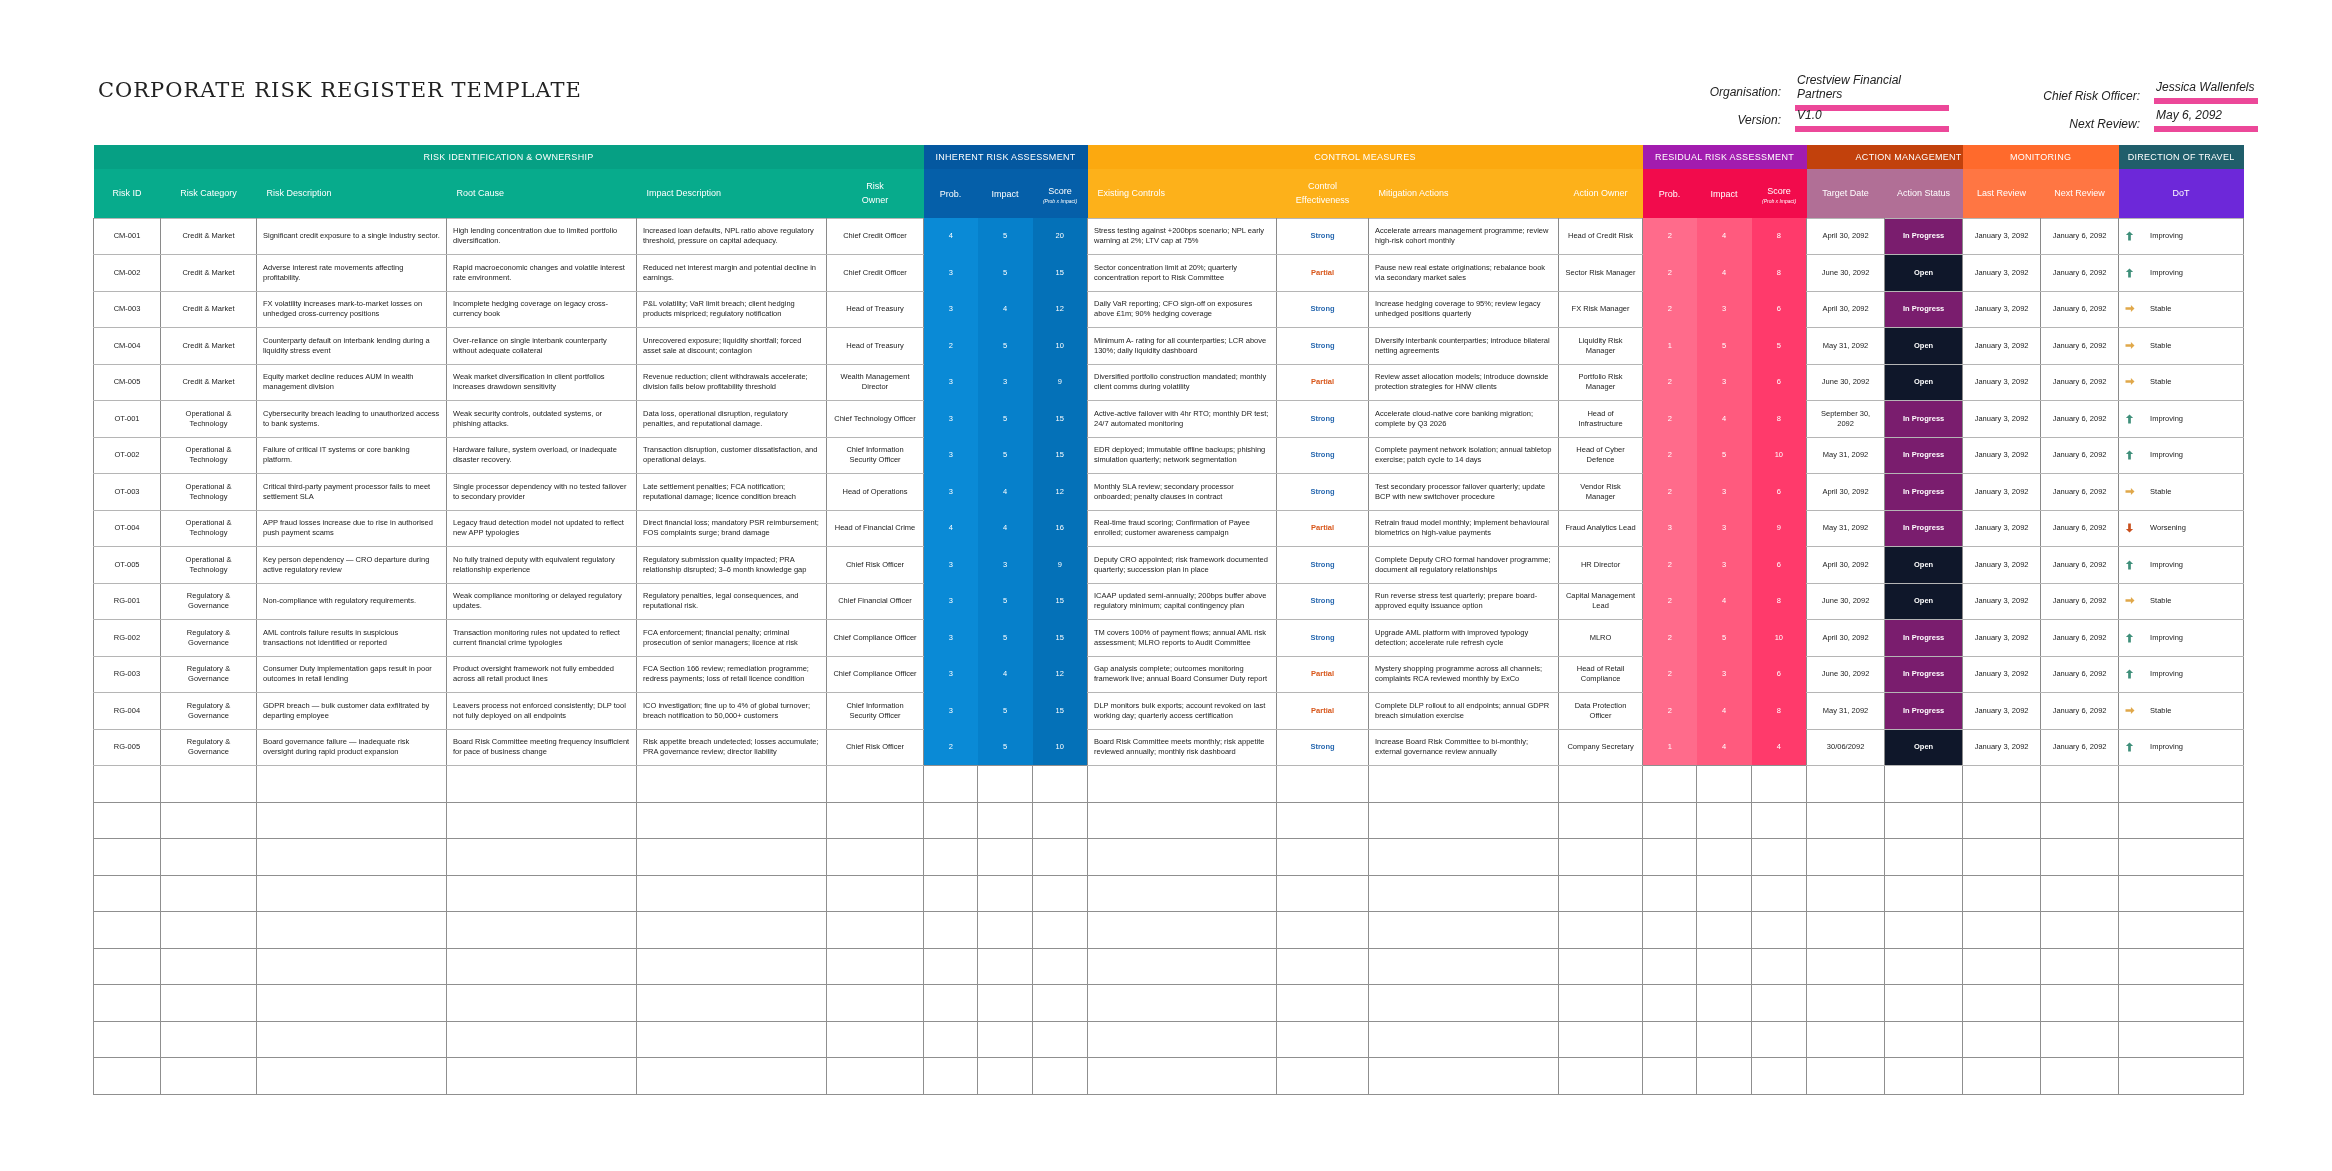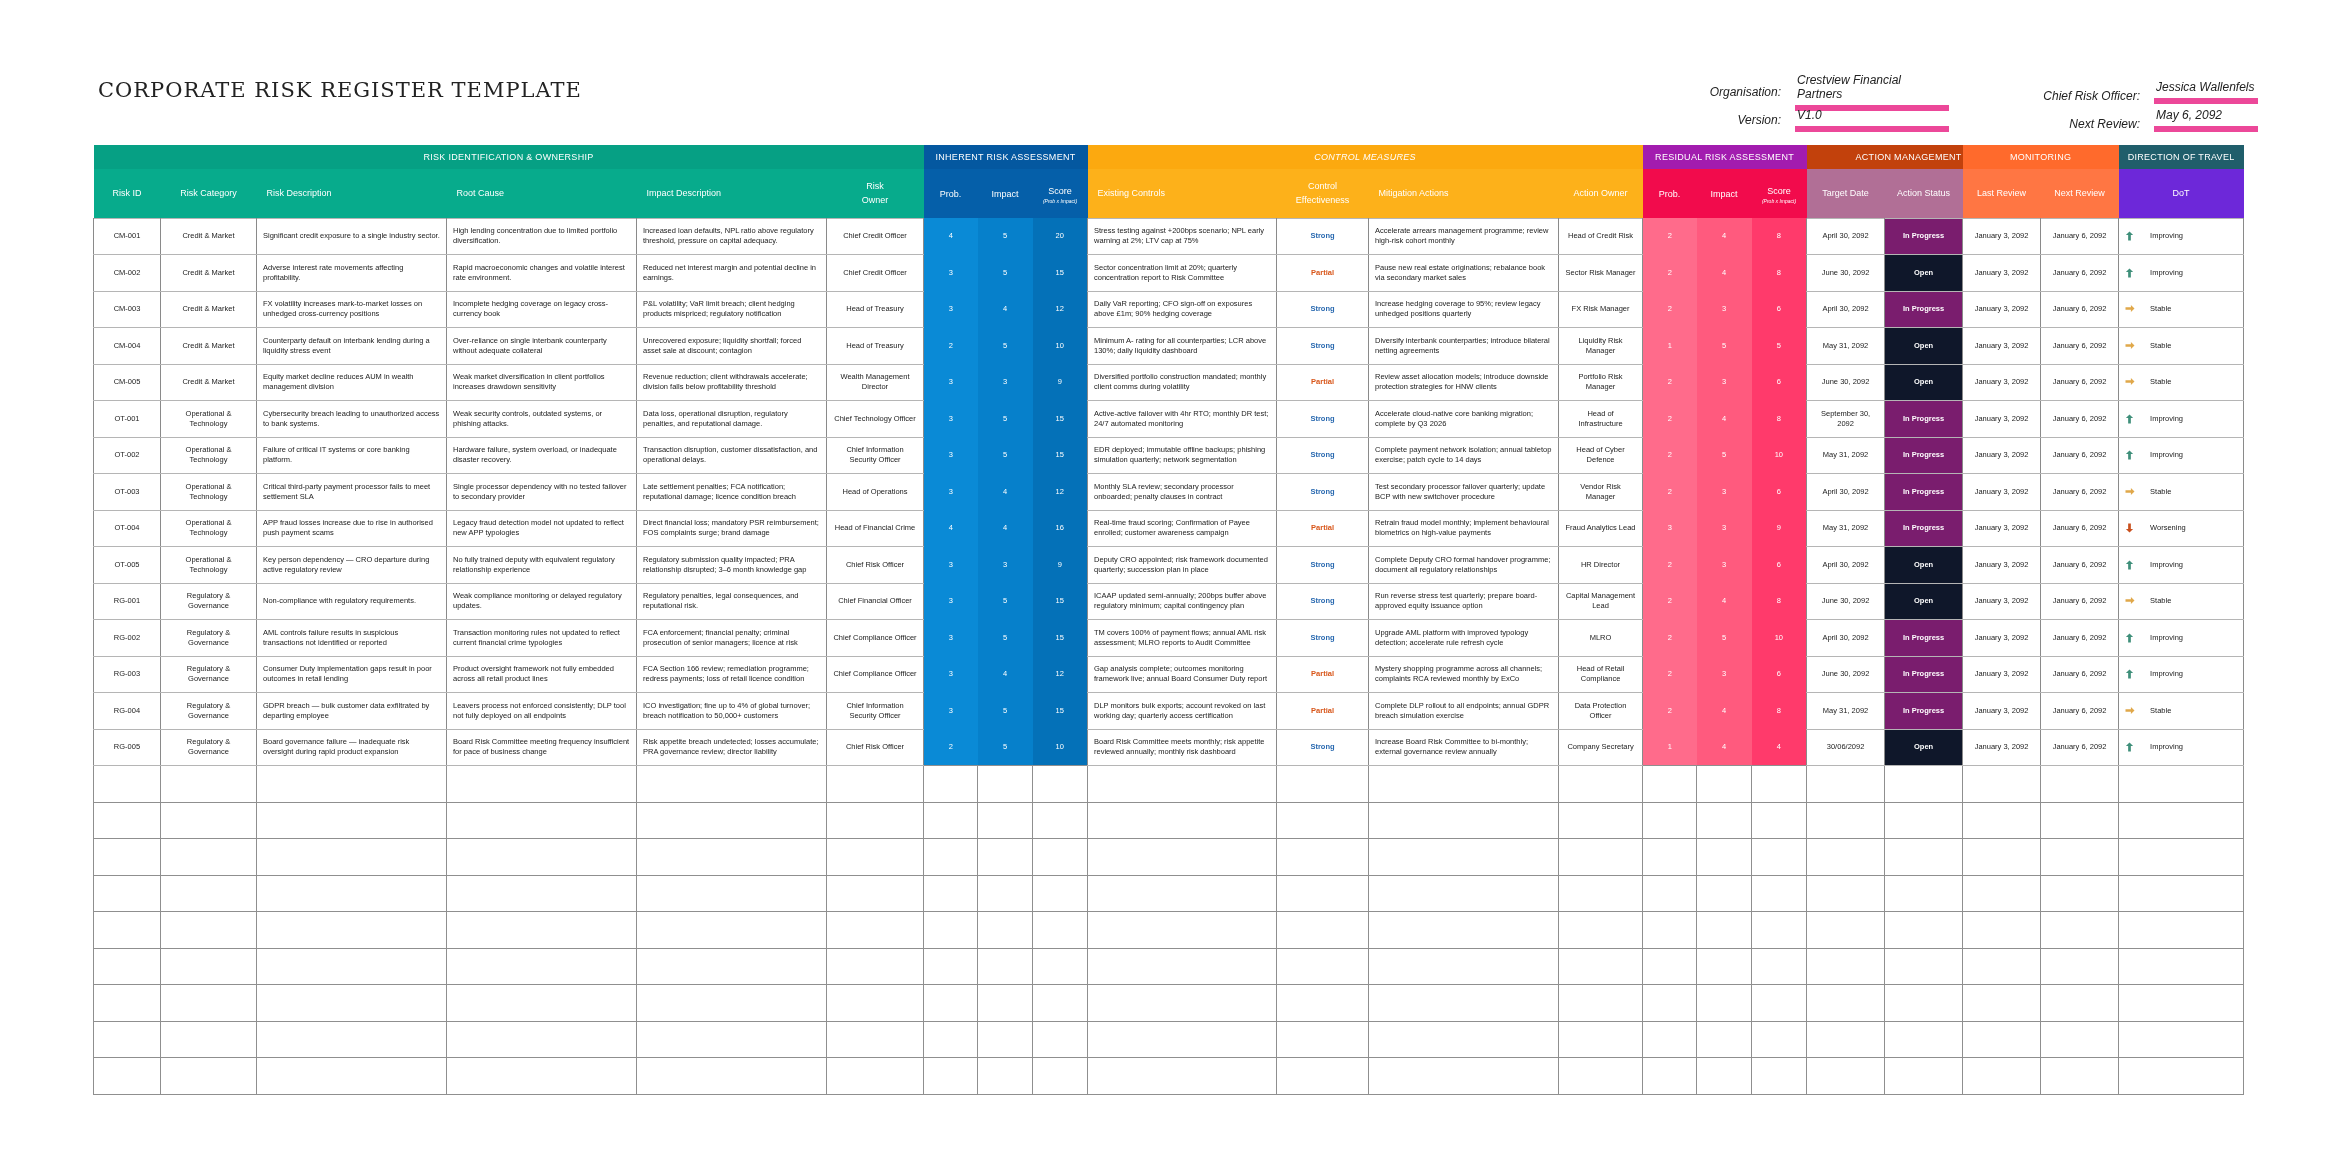--- a/index.html
+++ b/index.html
@@ -29,21 +29,21 @@
   }
   table.reg td, table.reg th { overflow: hidden; }
   .grp th { height: 24px; color: #fff; font-weight: normal; font-size: 9px; letter-spacing: 0.3px; }
   .hdr th { height: 49px; color: #fff; font-weight: normal; font-size: 9px; line-height: 14px; }
   .hdr th small { display: block; font-size: 5px; font-style: italic; line-height: 6px; }
 
   .g-id { background: #06a084; }
   .h-id { background: #07ab8c; }
   .g-inh { background: #0458a0; }
   .h-inh { background: #055fa9; }
-  .g-ctl { background: #fca90f; font-style: italic; }
+  .g-ctl { background: #fca90f; }
   .h-ctl { background: #fdb11a; }
   .g-res { background: #a21caf; }
   .h-res { background: #f20b4c; }
   .g-act { background: #c2410c; padding-left: 48px; }
   .h-act { background: #b16f96; }
   .g-mon { background: #ff6a2c; }
   .h-mon { background: #ff7643; }
   .g-dot { background: #205e6b; }
   .h-dot { background: #6d28d9; }
 

